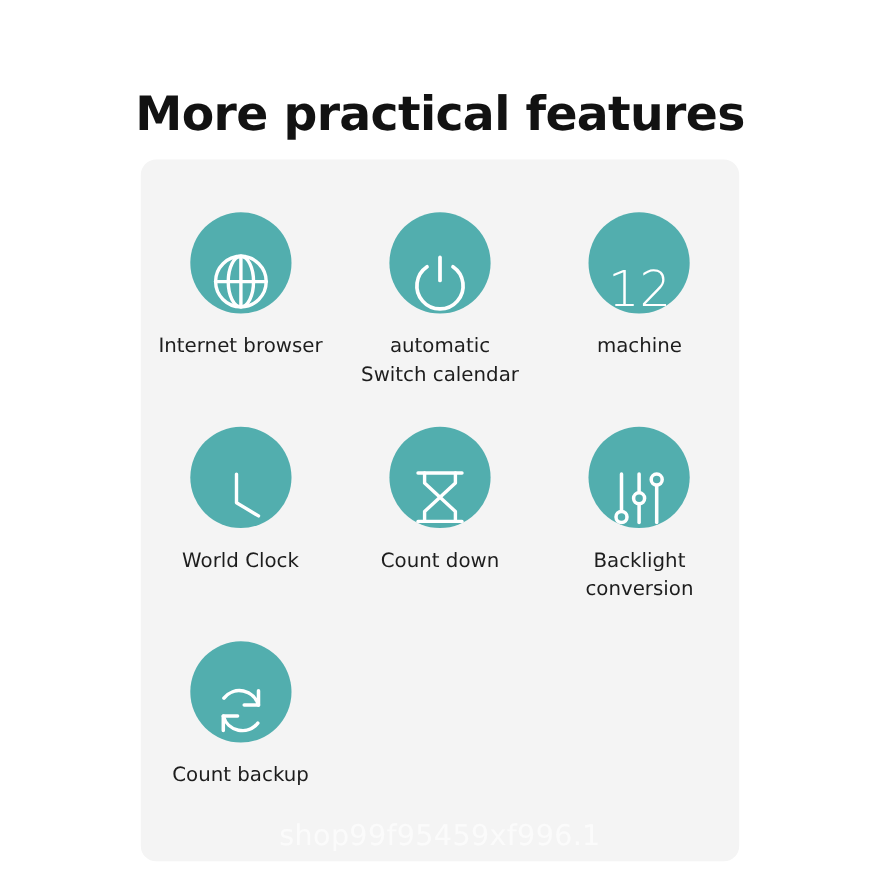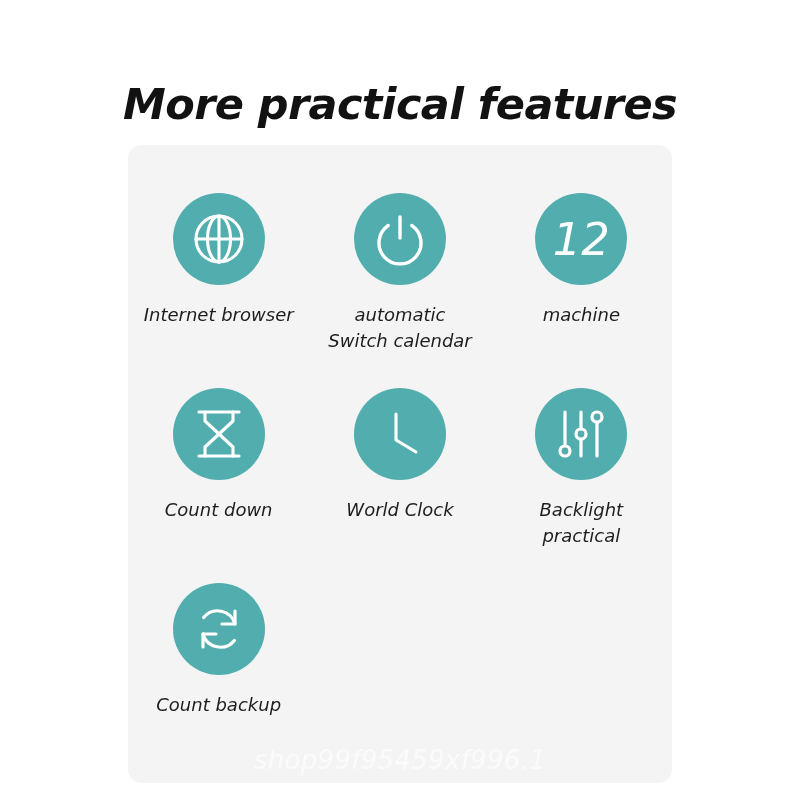--- a/index.html
+++ b/index.html
@@ -14,21 +14,20 @@
     font-family: "Liberation Sans", "DejaVu Sans", sans-serif;
     overflow: hidden;
     position: relative;
   }
 
   .page {
     position: relative;
     width: 800px;
     height: 800px;
     box-sizing: border-box;
-    font-style: italic;
   }
 
   
   .page-title {
     position: absolute;
     left: 0;
     right: 0;
     top: 52px;
     text-align: center;
     font-family: "DejaVu Sans", "Liberation Sans", sans-serif;
@@ -73,21 +72,21 @@
     padding-top: 2px;
     box-sizing: border-box;
   }
 
   .icon-circle {
     width: 92px;
     height: 92px;
     border-radius: 50%;
     background: #52aeae;
     display: flex;
-    align-items: center;
+    align-items: flex-end;
     justify-content: center;
     flex: 0 0 auto;
   }
 
   .icon-circle svg {
     display: block;
   }
 
   .cal-num {
     color: #ffffff;
@@ -164,55 +163,55 @@
 
       <div class="feature-item">
         <div class="icon-circle">
           <span class="cal-num">12</span>
         </div>
         <div class="feature-label">machine</div>
       </div>
 
       <div class="feature-item">
         <div class="icon-circle">
+          <svg width="58" height="58" viewBox="0 0 58 58" fill="none" stroke="#ffffff" stroke-width="3.1" stroke-linecap="round" stroke-linejoin="round">
+            <polyline points="25,9 25,35 45,47"></polyline>
+          </svg>
+        </div>
+        <div class="feature-label">World Clock</div>
+      </div>
+
+      <div class="feature-item">
+        <div class="icon-circle">
           <svg width="52" height="56" viewBox="0 0 52 56" fill="none" stroke="#ffffff" stroke-width="3.1" stroke-linecap="round" stroke-linejoin="round">
             <line x1="6" y1="6" x2="46" y2="6"></line>
             <line x1="6" y1="50" x2="46" y2="50"></line>
             <path d="M12 6 L12 15 L26 28 L40 15 L40 6"></path>
             <path d="M12 50 L12 41 L26 28 L40 41 L40 50"></path>
           </svg>
         </div>
         <div class="feature-label">Count down</div>
-      </div>
-
-      <div class="feature-item">
-        <div class="icon-circle">
-          <svg width="58" height="58" viewBox="0 0 58 58" fill="none" stroke="#ffffff" stroke-width="3.1" stroke-linecap="round" stroke-linejoin="round">
-            <polyline points="25,9 25,35 45,47"></polyline>
-          </svg>
-        </div>
-        <div class="feature-label">World Clock</div>
       </div>
 
 
 
       <div class="feature-item">
         <div class="icon-circle">
           <svg width="50" height="54" viewBox="0 0 50 54" fill="none" stroke="#ffffff" stroke-width="3.2" stroke-linecap="round">
             <line x1="9" y1="5" x2="9" y2="38"></line>
             <circle cx="9" cy="44" r="5" fill="none"></circle>
             <line x1="25" y1="5" x2="25" y2="21"></line>
             <circle cx="25" cy="27" r="5" fill="none"></circle>
             <line x1="25" y1="33" x2="25" y2="49"></line>
             <circle cx="41" cy="10" r="5" fill="none"></circle>
             <line x1="41" y1="16" x2="41" y2="49"></line>
           </svg>
         </div>
         <div class="feature-label">Backlight
-practical</div>
+conversion</div>
       </div>
 
       <div class="feature-item">
         <div class="icon-circle">
           <svg width="58" height="58" viewBox="0 0 58 58" fill="none" stroke="#ffffff" stroke-width="3.2" stroke-linecap="round" stroke-linejoin="round">
             <path d="M45 24 A18 18 0 0 0 13.6 17.6"></path>
             <polyline points="45,11 45,24 32,24"></polyline>
             <path d="M13 34 A18 18 0 0 0 44.4 40.4"></path>
             <polyline points="13,47 13,34 26,34"></polyline>
           </svg>

